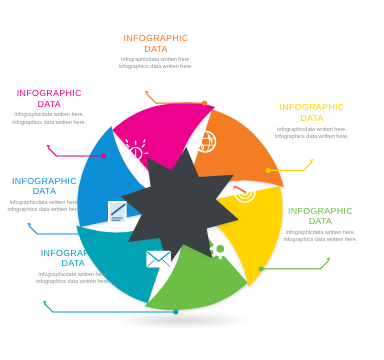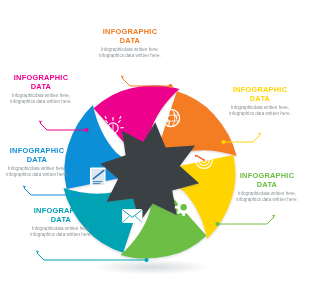--- a/index.html
+++ b/index.html
@@ -8,21 +8,21 @@
     background:#ffffff;
     font-family:"Liberation Sans", sans-serif;
     overflow:hidden;
     position:relative;
   }
   #stage{position:absolute;inset:0;width:300px;height:300px;}
   .svg-root{position:absolute;left:0;top:0;width:300px;height:300px;}
 
   .callout{position:absolute;}
   .callout .c-title{
-    font-weight:bold;
+    font-weight:normal;
     font-size:7.4px;
     line-height:8.6px;
     letter-spacing:0.25px;
     margin:0 0 2.2px 0;
     white-space:pre-line;
   }
   .callout .c-body{
     font-size:4.6px;
     line-height:5.7px;
     color:#8d9498;

